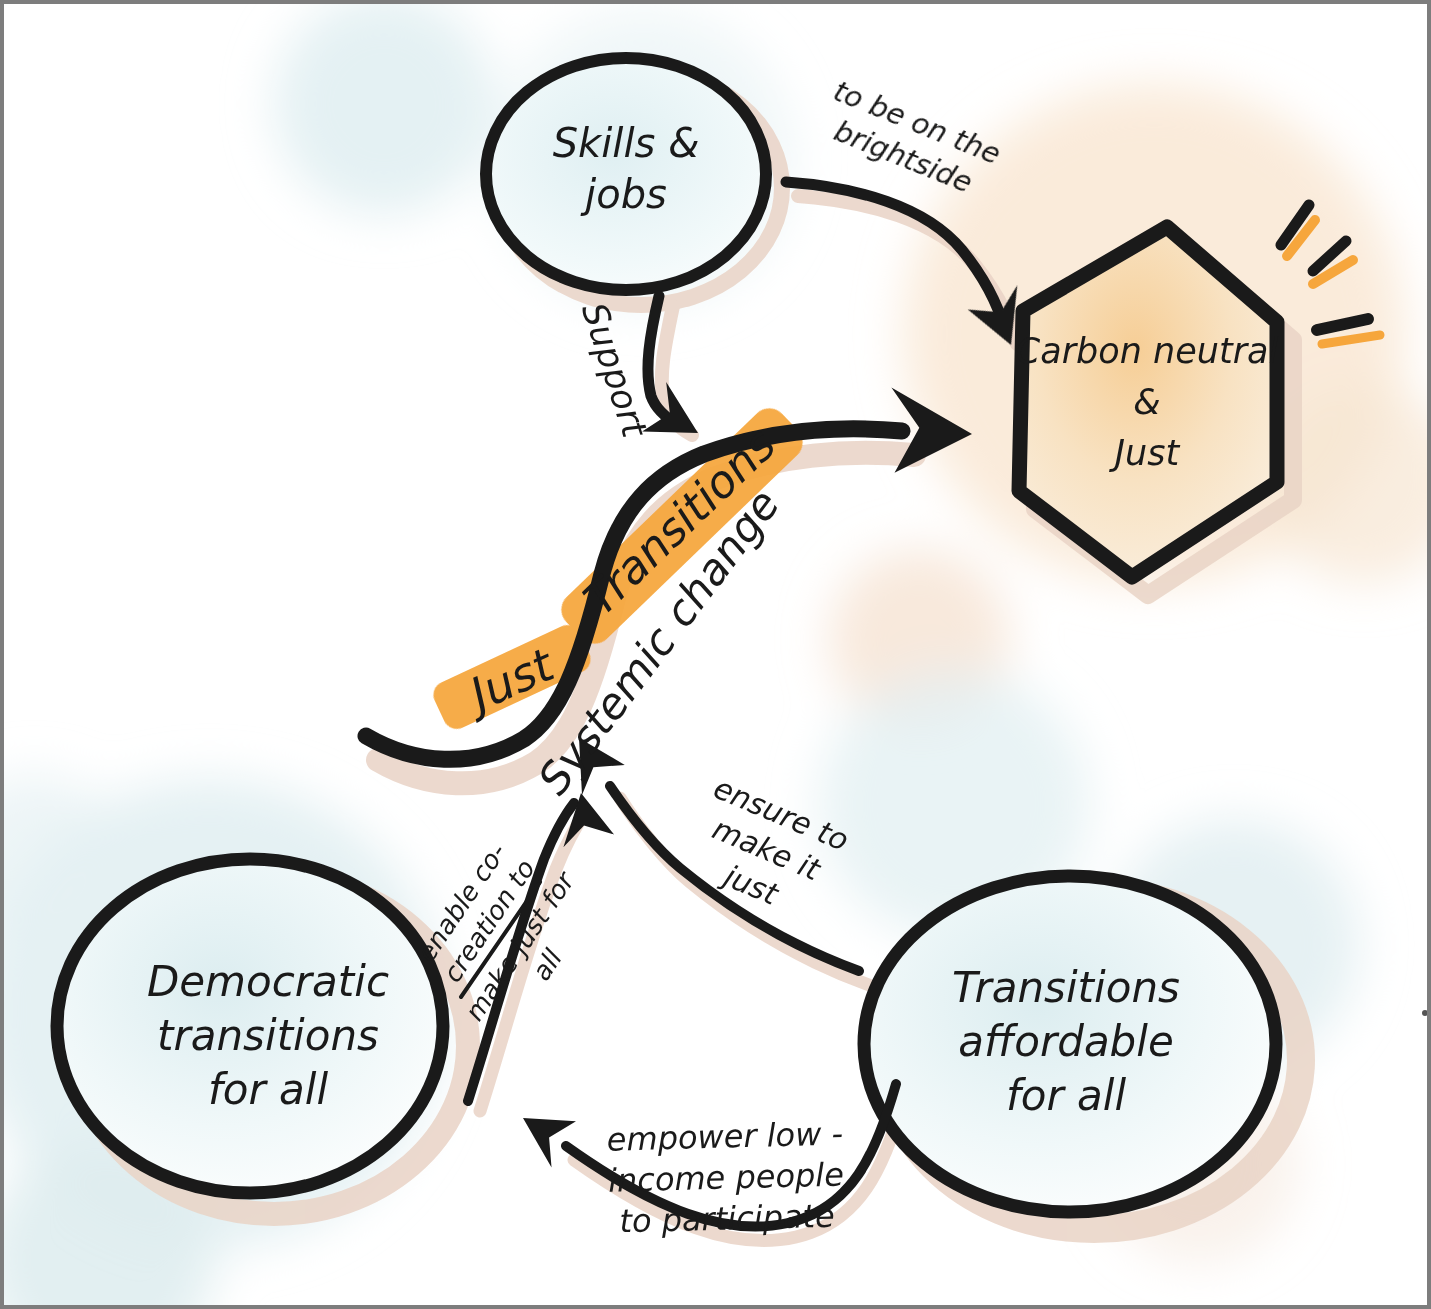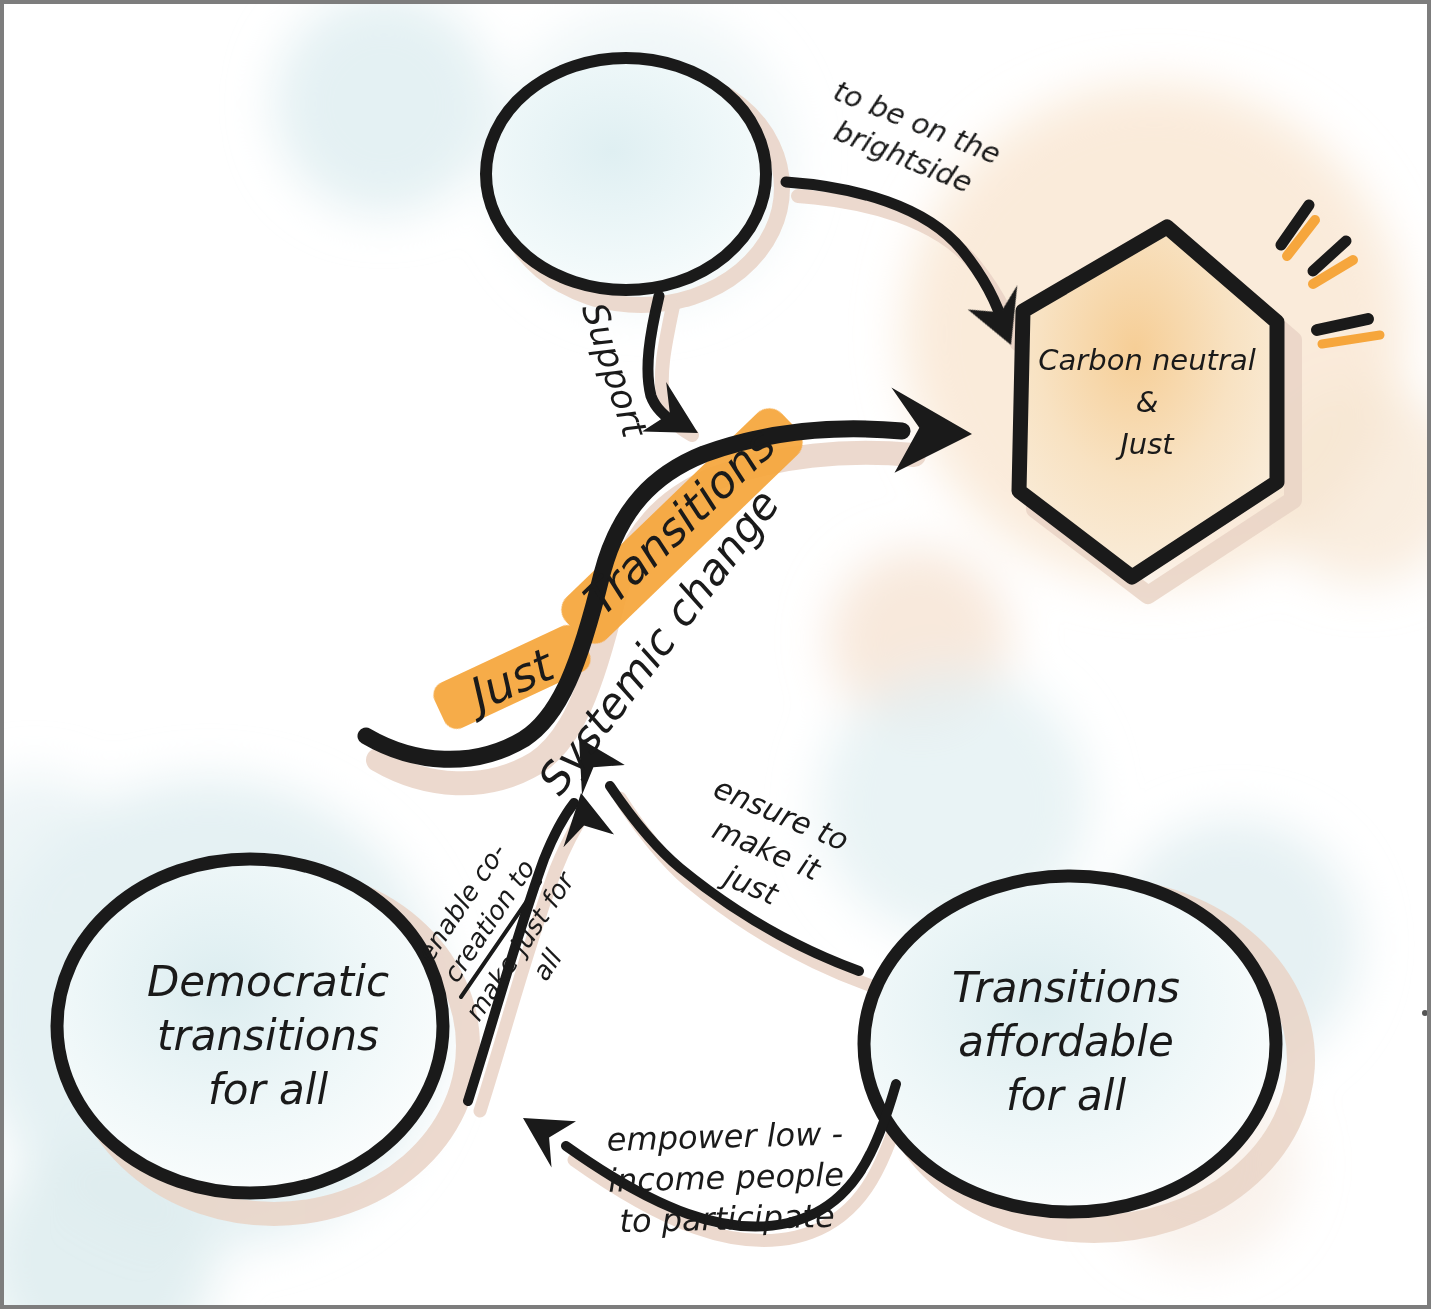--- a/index.html
+++ b/index.html
@@ -112,27 +112,29 @@
     <line x1="1309" y1="280" x2="1349" y2="256" stroke="#F6A63C" stroke-width="10"></line>
     <line x1="1318" y1="340" x2="1376" y2="331" stroke="#F6A63C" stroke-width="9"></line>
     <line x1="1277" y1="241" x2="1305" y2="201" stroke="#1a1a1a" stroke-width="11"></line>
     <line x1="1309" y1="267" x2="1342" y2="237" stroke="#1a1a1a" stroke-width="11"></line>
     <line x1="1313" y1="326" x2="1364" y2="315" stroke="#1a1a1a" stroke-width="12"></line>
   </g>
 
   <circle cx="1421" cy="1009" r="3" fill="#555"></circle>
 </svg>
 
+<div class="lbl" style="left:622px;top:165px;font-size:40px;">Skills &amp;
+jobs</div>
 
 <div class="lbl rot" style="left:906px;top:136px;font-size:29px;transform:translate(-50%,-50%) rotate(22deg);">to be on the
 brightside</div>
 
 <div class="lbl rot" style="left:610px;top:366px;font-size:35px;transform:translate(-50%,-50%) rotate(72deg);">Support</div>
 
-<div class="lbl" style="left:1143px;top:398px;font-size:29px;line-height:1.45;">Carbon neutral
+<div class="lbl" style="left:1143px;top:398px;font-size:35px;line-height:1.45;">Carbon neutral
 &amp;
 Just</div>
 
 <div class="lbl rot" style="left:676px;top:518px;font-size:45px;transform:translate(-50%,-50%) rotate(-44deg);">Transitions</div>
 
 <div class="lbl rot" style="left:508px;top:676px;font-size:46px;transform:translate(-50%,-50%) rotate(-24deg);">Just</div>
 
 <div class="lbl rot" style="left:655px;top:638px;font-size:43px;white-space:nowrap;transform:translate(-50%,-50%) rotate(-53deg);">Systemic change</div>
 
 <div class="lbl rot" style="left:472px;top:908px;font-size:26px;transform:translate(-50%,-50%) rotate(-56deg);">enable co-

